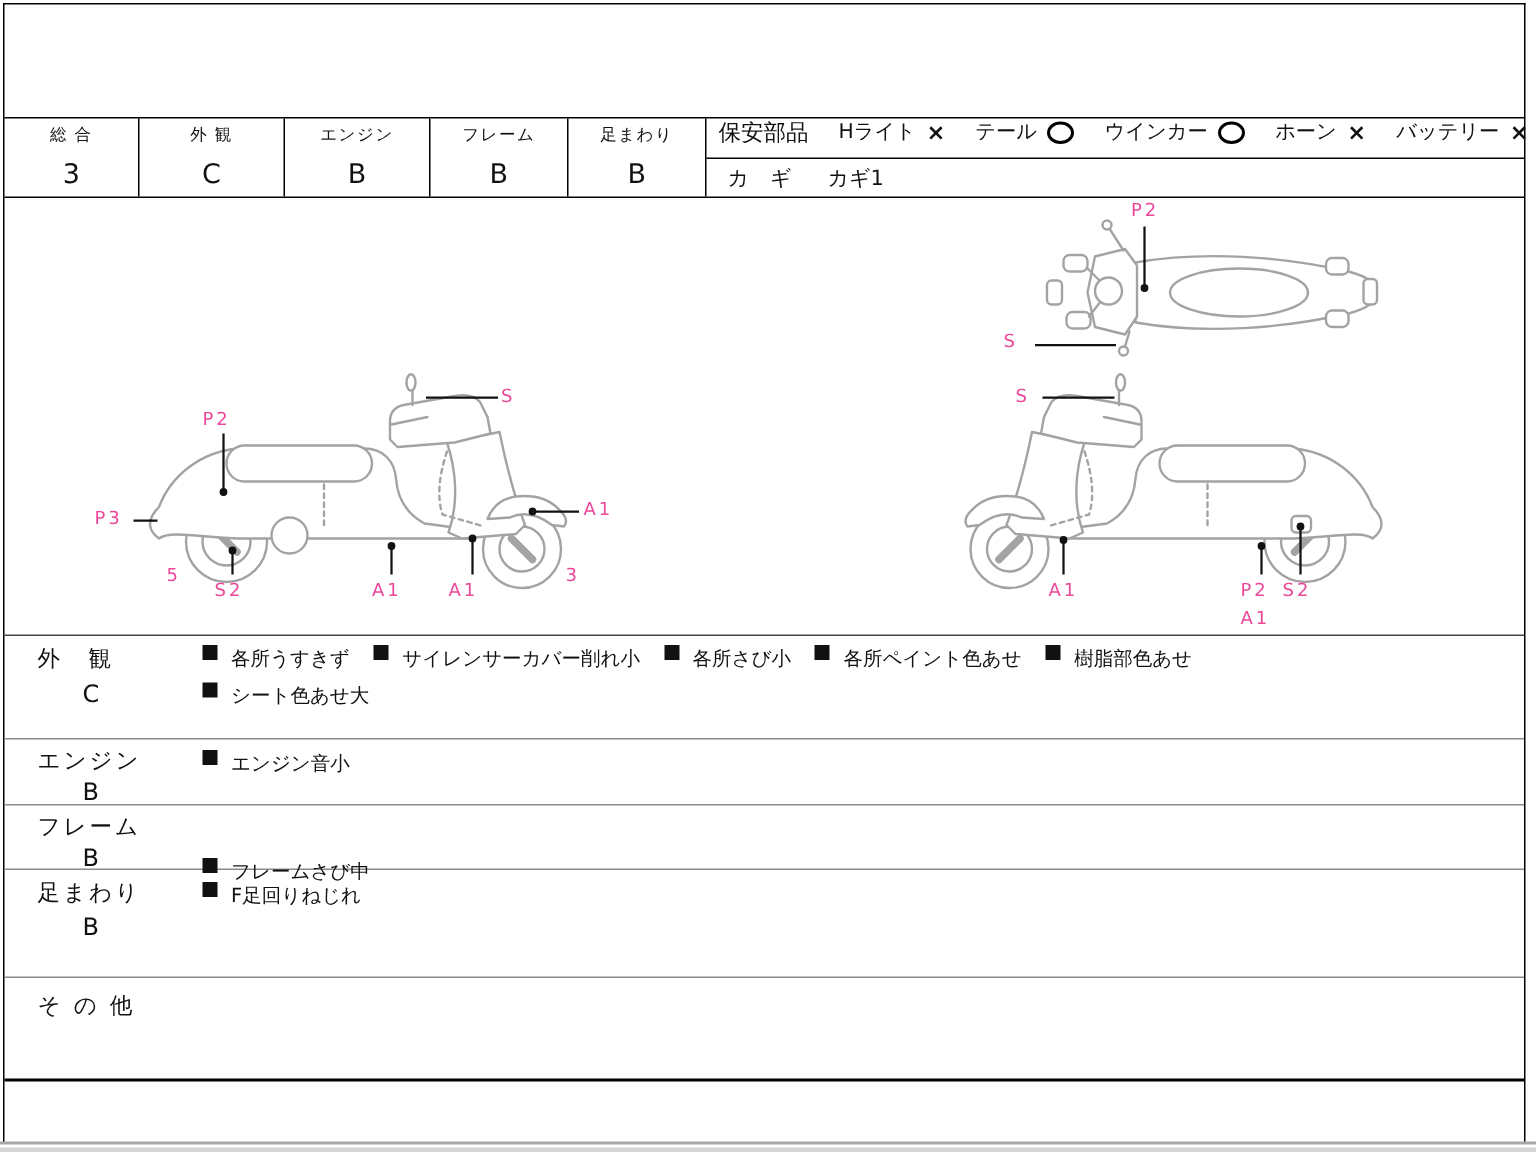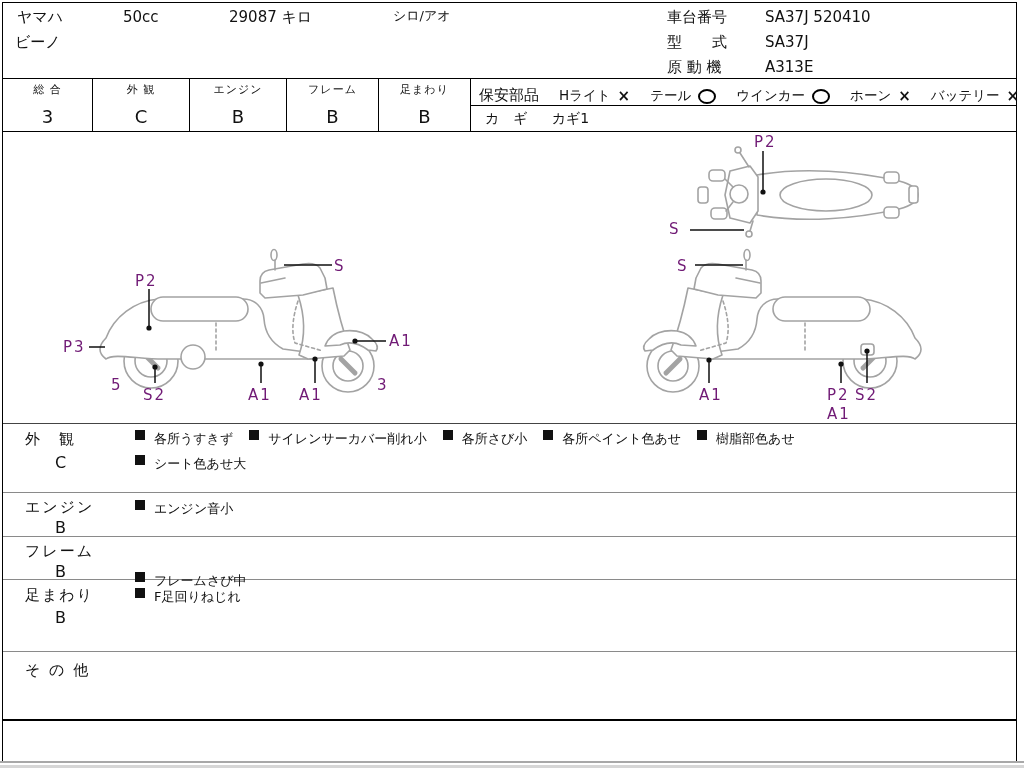--- a/index.html
+++ b/index.html
@@ -16,32 +16,32 @@
   .h-lab{display:inline-block;width:98px;}
 
   
   .ratings{position:absolute;left:0;top:75px;width:1013px;height:54px;box-sizing:border-box;
            border-top:1px solid #000;border-bottom:1px solid #000;}
   .rcell{position:absolute;top:0;height:100%;box-sizing:border-box;border-right:1px solid #000;text-align:center;}
   .rlabel{position:absolute;top:3px;width:100%;font-size:11px;letter-spacing:1px;white-space:nowrap;}
   .rgrade{position:absolute;top:27px;width:100%;font-size:18px;}
   .safety{position:absolute;left:468px;top:0;width:545px;height:100%;}
   .sp-row1{position:absolute;left:0;top:0;width:100%;height:27px;box-sizing:border-box;border-bottom:1px solid #000;
-           display:flex;align-items:flex-end;padding-left:8px;gap:20px;}
+           display:flex;align-items:flex-start;padding-left:8px;gap:20px;}
   .sp-title{font-size:15px;white-space:nowrap;}
   .sp-item{display:flex;align-items:center;gap:7px;font-size:13.5px;white-space:nowrap;}
   .mark-x{font-size:15px;font-weight:bold;line-height:1;}
   .mark-o{display:inline-block;width:14px;height:11px;border:2px solid #000;border-radius:50%;}
   .sp-row2{position:absolute;left:0;top:27px;width:100%;height:26px;display:flex;align-items:center;
            padding-left:14px;gap:24px;font-size:14px;}
 
   
   .diagram{position:absolute;left:0;top:128px;width:1013px;height:292px;}
   .dsvg{position:absolute;left:0;top:0;}
-  .dlabel{position:absolute;font-size:15px;letter-spacing:2px;white-space:nowrap;color:#701a75;}
+  .dlabel{position:absolute;font-size:12px;letter-spacing:2px;white-space:nowrap;color:#ec4899;}
 
   
   .crow{position:absolute;left:0;width:1013px;box-sizing:border-box;}
   .crow-sep{border-bottom:1px solid #8a8a8a;}
   .crow-top{border-top:1px solid #444;}
   .clabel{position:absolute;left:22px;top:6px;font-size:15px;letter-spacing:2px;white-space:nowrap;}
   .cgrade{position:absolute;left:52px;top:29px;font-size:16px;}
   .cline{position:absolute;left:132px;display:flex;gap:16px;align-items:center;white-space:nowrap;}
   .citem{display:flex;gap:9px;font-size:13px;white-space:nowrap;}
   .bullet{display:inline-block;width:10px;height:10px;background:#111;flex:0 0 auto;}
@@ -49,37 +49,20 @@
 
   .gray-line{position:absolute;left:0;top:761px;width:1024px;height:2px;background:#a8a8a8;}
   .gray-strip{position:absolute;left:0;top:765px;width:1024px;height:3px;background:#d6d6d6;}
 </style>
 </head>
 <body>
 
 <div class="page">
   <div class="sheet">
 
-    <div class="abs" style="left:0;top:0;width:1013px;height:75px;">
-      <span class="h-text" style="left:14px;top:5px;">ヤマハ</span>
-      <span class="h-text" style="left:120px;top:5px;">50cc</span>
-      <span class="h-text" style="left:226px;top:5px;">29087 キロ</span>
-      <span class="h-text h-color" style="left:390px;top:4px;">シロ/アオ</span>
-      <span class="h-text" style="left:12px;top:30px;">ビーノ</span>
-
-      <div class="h-right-row" style="top:5px;">
-        <span class="h-lab">車台番号</span><span>SA37J 520410</span>
-      </div>
-      <div class="h-right-row" style="top:30px;">
-        <span class="h-lab">型　　式</span><span>SA37J</span>
-      </div>
-      <div class="h-right-row" style="top:55px;">
-        <span class="h-lab">原 動 機</span><span>A313E</span>
-      </div>
-    </div>
 
     <div class="ratings">
       <div class="rcell" style="left:0;width:90px;">
         <div class="rlabel">総  合</div>
         <div class="rgrade">3</div>
       </div>
       <div class="rcell" style="left:90px;width:97px;">
         <div class="rlabel">外  観</div>
         <div class="rgrade">C</div>
       </div>

